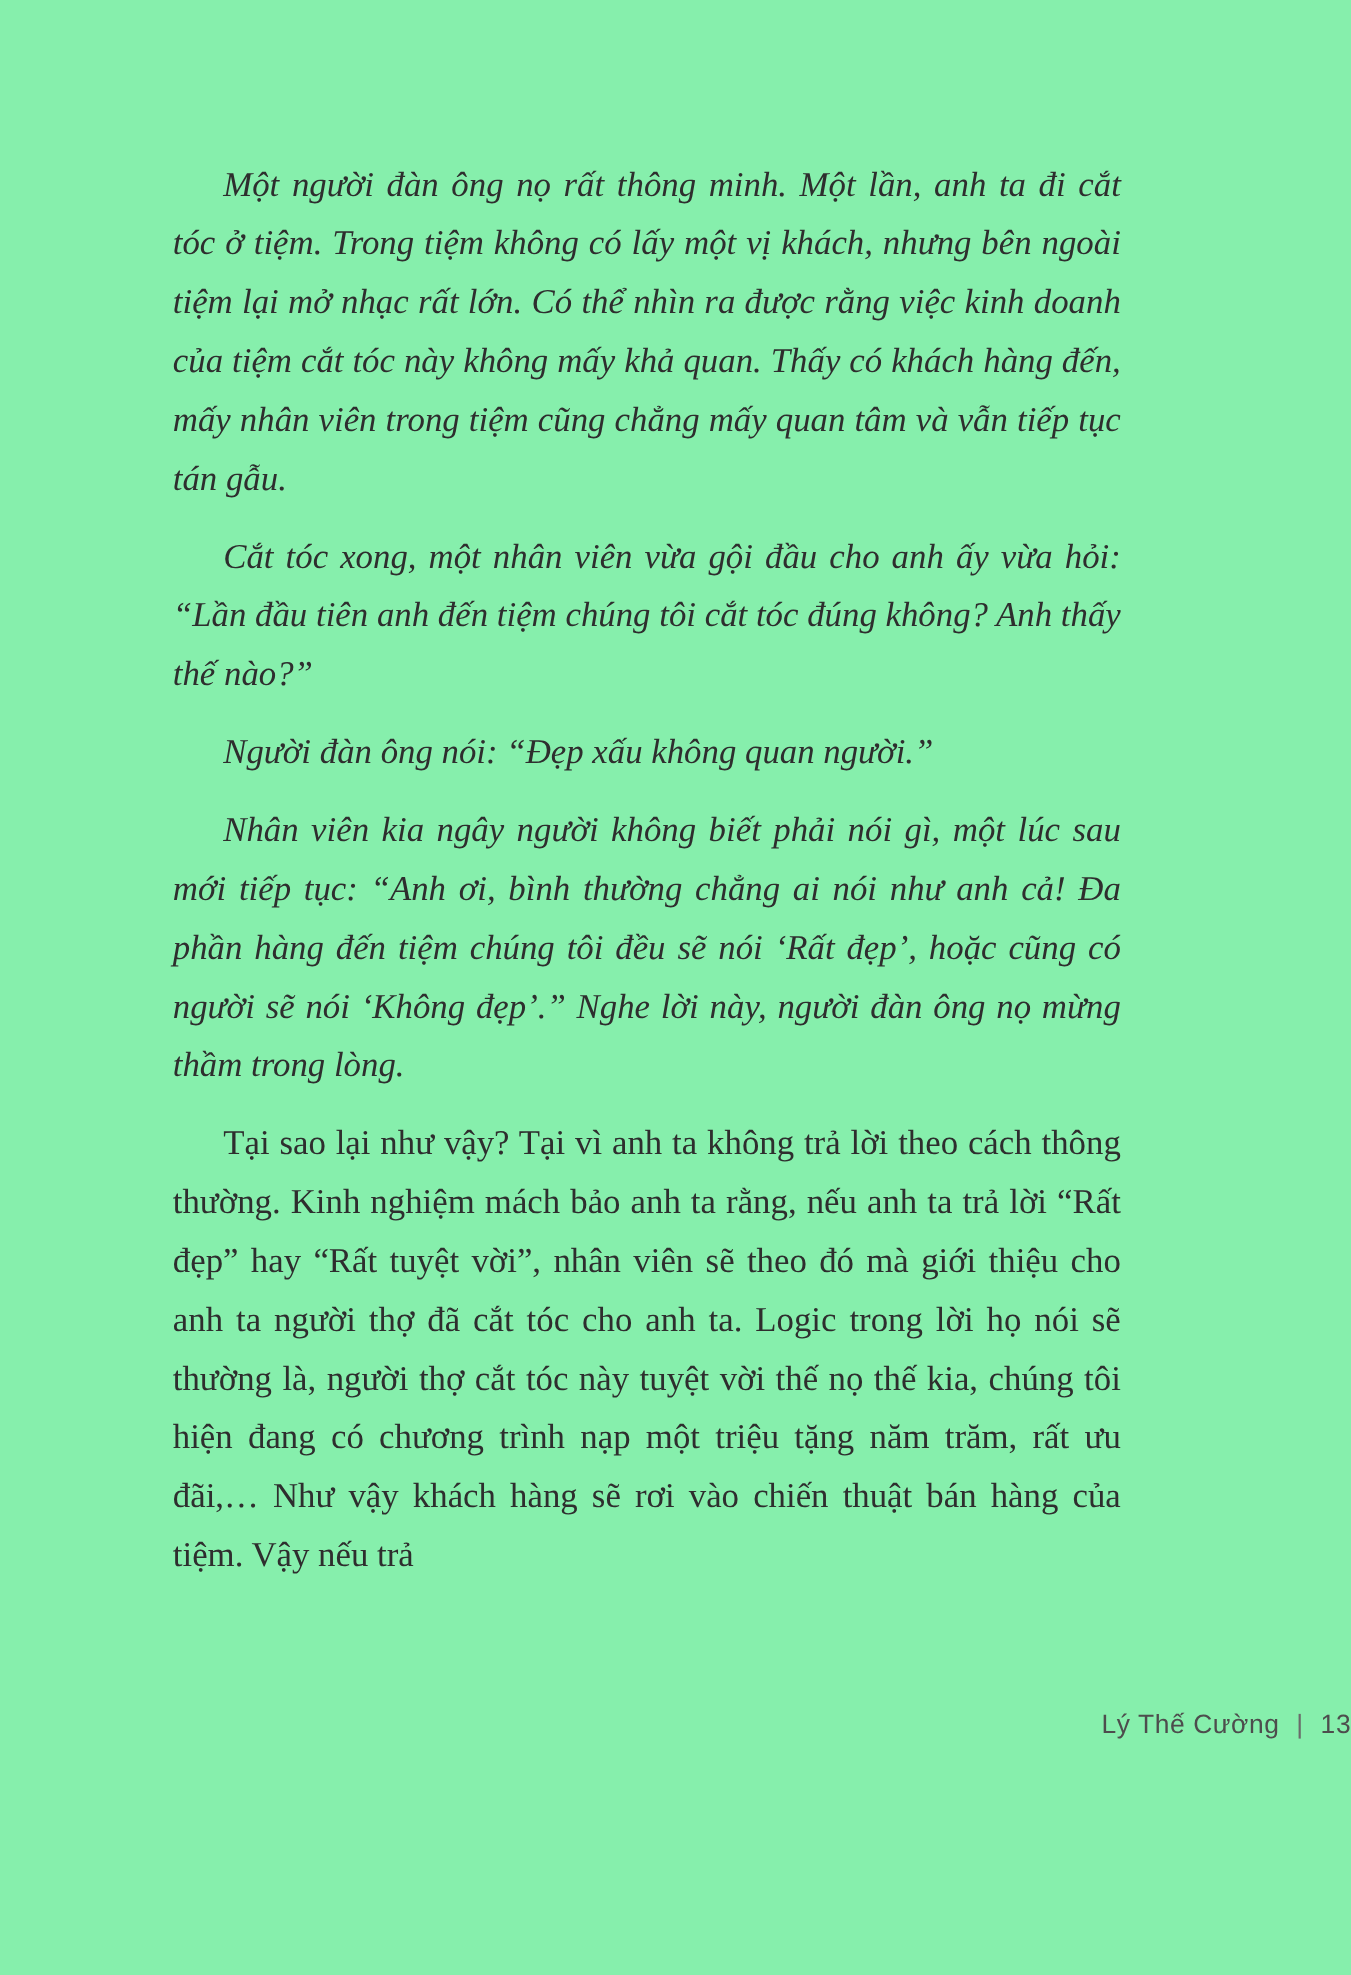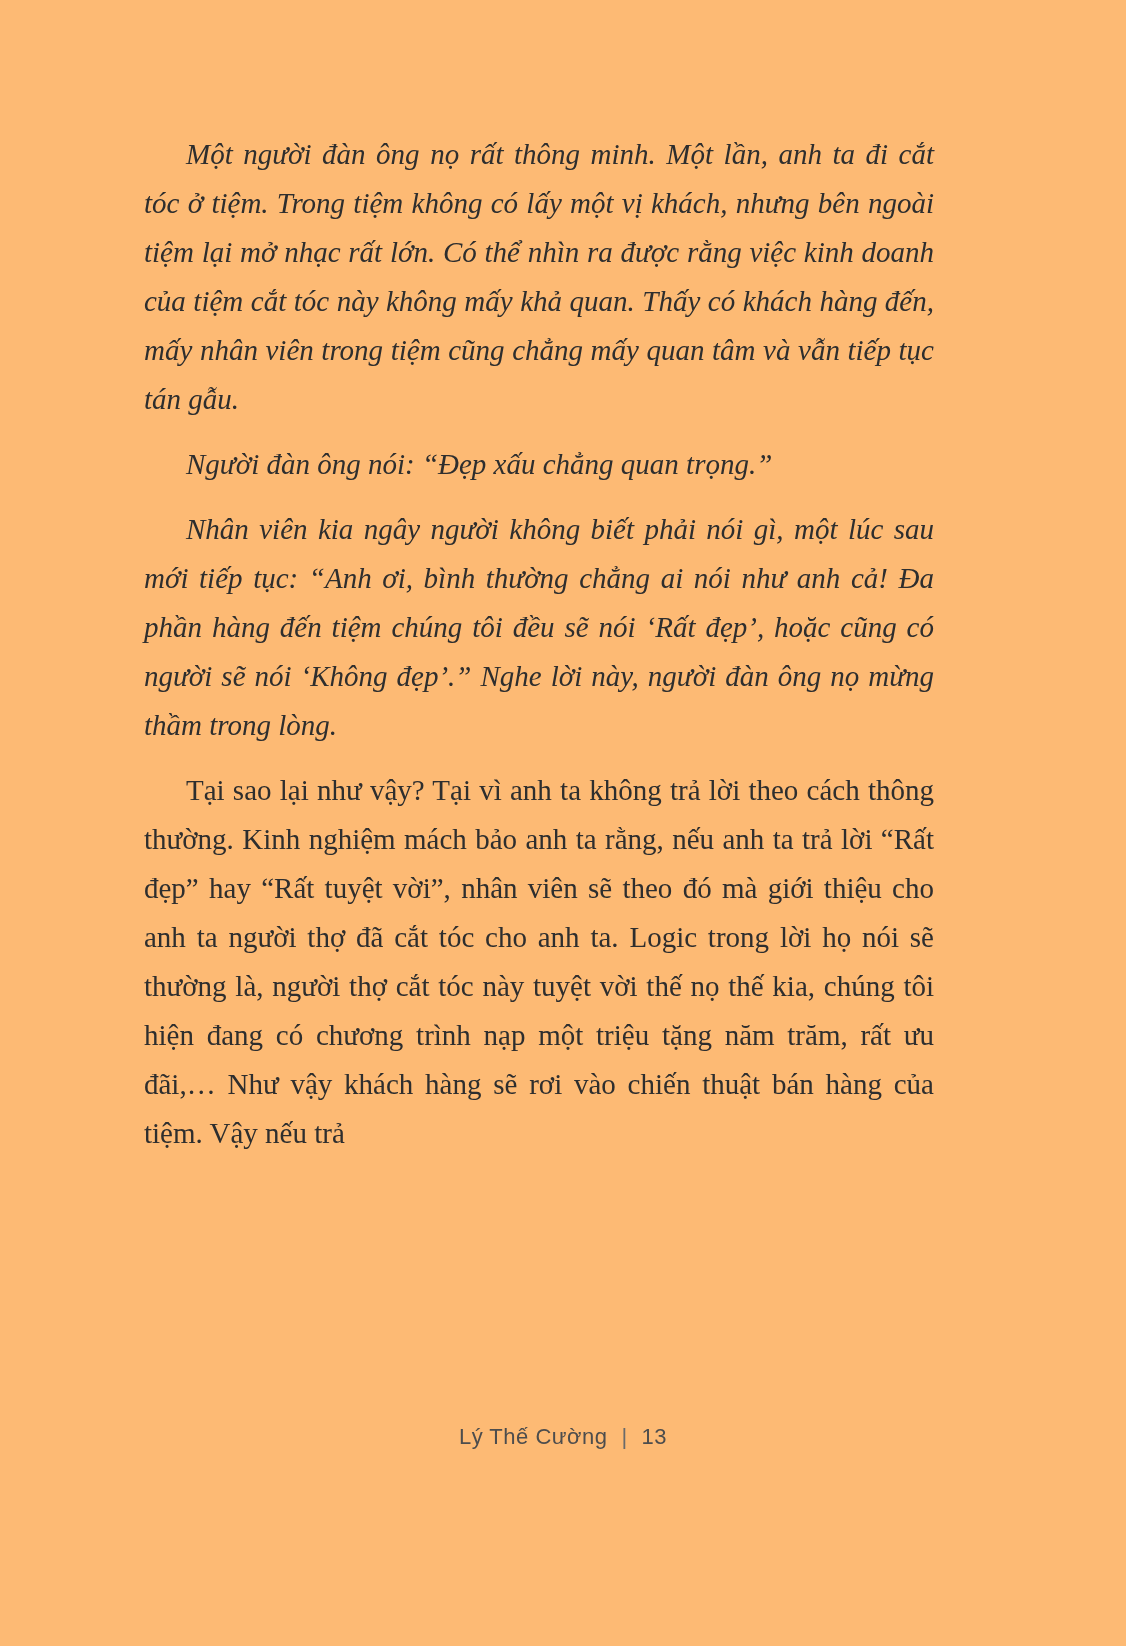--- a/index.html
+++ b/index.html
@@ -4,21 +4,21 @@
   <style>
     html, body {
       margin: 0;
       padding: 0;
       background: #ffffff;
     }
     .page {
       position: relative;
       width: 1126px;
       height: 1646px;
-      background: #fdba74;
+      background: #86efac;
       font-family: "Liberation Serif", serif;
       color: #2e2e2e;
       overflow: hidden;
     }
     .content {
       position: absolute;
       top: 130px;
       left: 144px;
       width: 790px;
     }
@@ -31,41 +31,42 @@
       color: #2e2e2e;
     }
     p.italic {
       font-style: italic;
     }
     .footer {
       position: absolute;
       top: 1424px;
       left: 0;
       width: 100%;
-      text-align: center;
+      text-align: right;
       font-family: "Liberation Sans", sans-serif;
       font-size: 22px;
       color: #4d4d4d;
       letter-spacing: 0.5px;
     }
     .footer .sep {
       margin: 0 14px;
       color: #6a6a6a;
     }
   </style>
 </head>
 <body>
 
 <div class="page">
 
   <div class="content">
     <p class="para italic">Một người đàn ông nọ rất thông minh. Một lần, anh ta đi cắt tóc ở tiệm. Trong tiệm không có lấy một vị khách, nhưng bên ngoài tiệm lại mở nhạc rất lớn. Có thể nhìn ra được rằng việc kinh doanh của tiệm cắt tóc này không mấy khả quan. Thấy có khách hàng đến, mấy nhân viên trong tiệm cũng chẳng mấy quan tâm và vẫn tiếp tục tán gẫu.</p>
 
+    <p class="para italic">Cắt tóc xong, một nhân viên vừa gội đầu cho anh ấy vừa hỏi: “Lần đầu tiên anh đến tiệm chúng tôi cắt tóc đúng không? Anh thấy thế nào?”</p>
 
-    <p class="para italic">Người đàn ông nói: “Đẹp xấu chẳng quan trọng.”</p>
+    <p class="para italic">Người đàn ông nói: “Đẹp xấu không quan người.”</p>
 
     <p class="para italic">Nhân viên kia ngây người không biết phải nói gì, một lúc sau mới tiếp tục: “Anh ơi, bình thường chẳng ai nói như anh cả! Đa phần hàng đến tiệm chúng tôi đều sẽ nói ‘Rất đẹp’, hoặc cũng có người sẽ nói ‘Không đẹp’.” Nghe lời này, người đàn ông nọ mừng thầm trong lòng.</p>
 
 
     <p class="para">Tại sao lại như vậy? Tại vì anh ta không trả lời theo cách thông thường. Kinh nghiệm mách bảo anh ta rằng, nếu anh ta trả lời “Rất đẹp” hay “Rất tuyệt vời”, nhân viên sẽ theo đó mà giới thiệu cho anh ta người thợ đã cắt tóc cho anh ta. Logic trong lời họ nói sẽ thường là, người thợ cắt tóc này tuyệt vời thế nọ thế kia, chúng tôi hiện đang có chương trình nạp một triệu tặng năm trăm, rất ưu đãi,… Như vậy khách hàng sẽ rơi vào chiến thuật bán hàng của tiệm. Vậy nếu trả</p>
   </div>
 
   <div class="footer">
     <span>Lý Thế Cường</span><span class="sep">|</span><span>13</span>
   </div>

